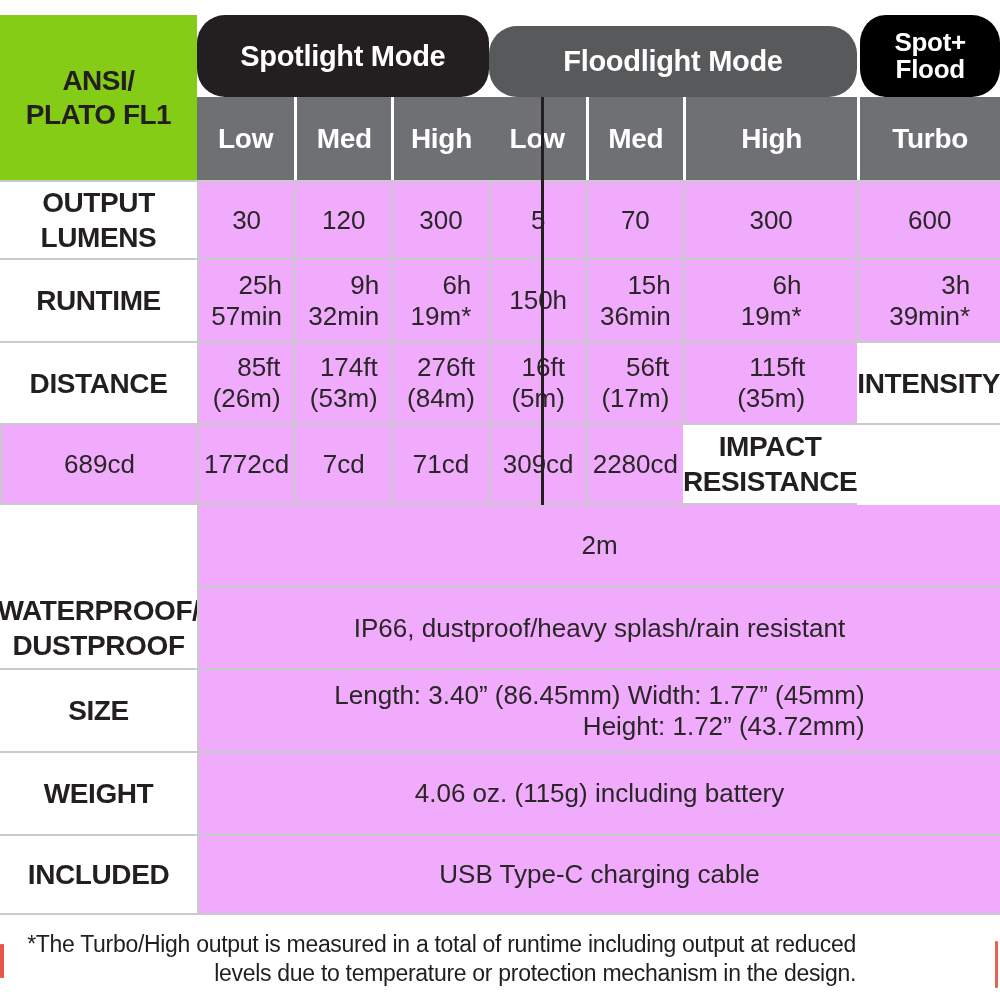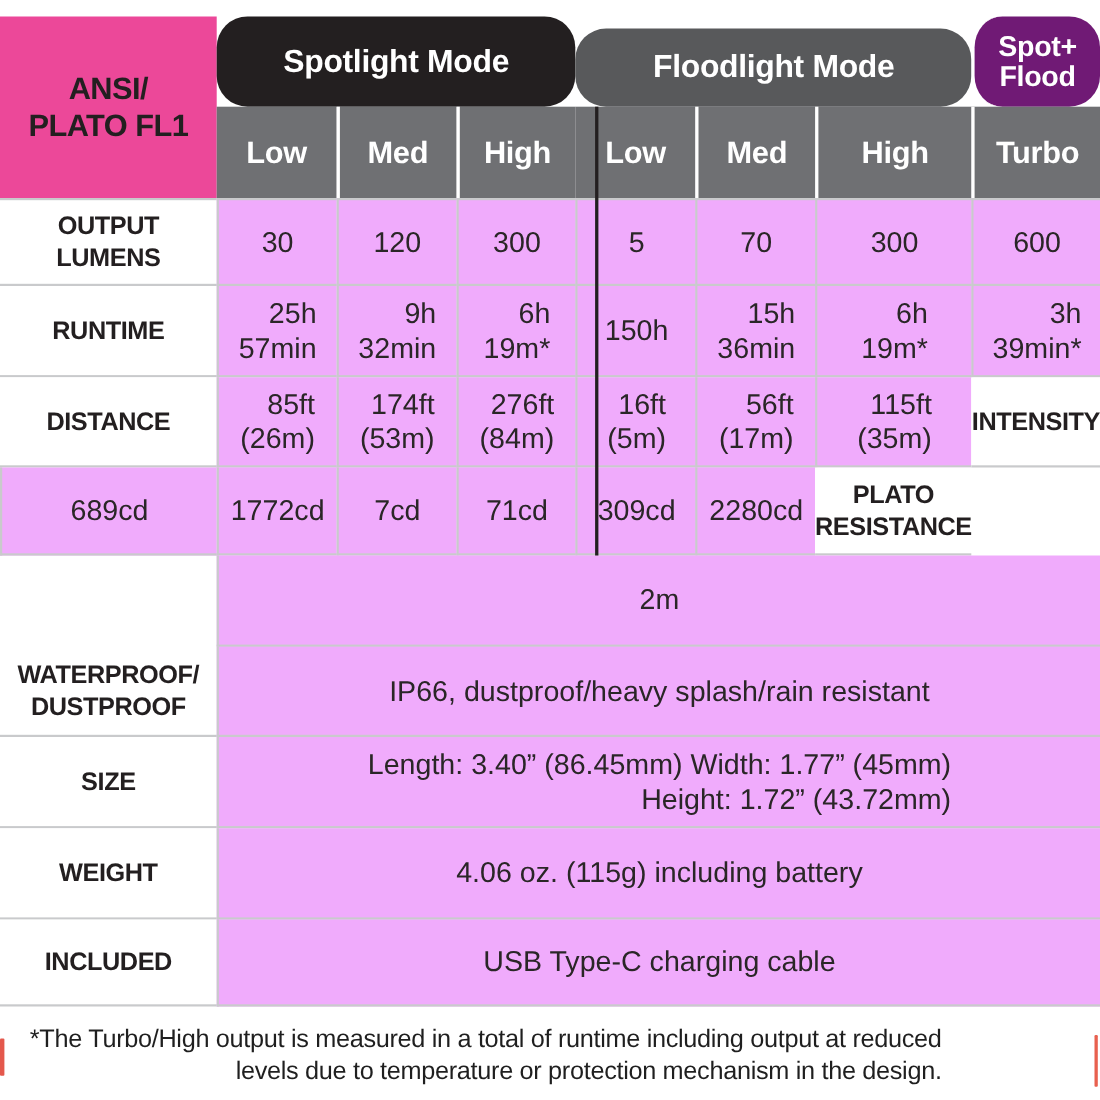--- a/index.html
+++ b/index.html
@@ -17,38 +17,38 @@
     grid-template-columns:197px repeat(7, 1fr);
     grid-template-rows:82px 83px 80px 83px 82px 80px 83px 82px 83px 83px 79px;
   }
   .cell {
     display:flex; align-items:center; justify-content:center;
     text-align:center; white-space:pre-line;
   }
 
   
   .label-head {
-    grid-column:1; grid-row:1 / 3; background:#ec4899;
+    grid-column:1; grid-row:1 / 3; background:#84cc16;
     font-weight:bold; font-size:28px; line-height:1.2;
     letter-spacing:-0.5px; color:#231f20;
   }
   .mode { color:#fff; font-weight:bold; font-size:29px; letter-spacing:-0.3px;border-radius:28px; }
   .mode-spot  { grid-column:2 / 5; grid-row:1; background:#231f20; }
   .mode-flood { grid-column:5 / 8; grid-row:1; background:#58595b;margin-top:11px; }
-  .mode-sf    { grid-column:8; grid-row:1; background:#701a75;
+  .mode-sf    { grid-column:8; grid-row:1; background:#000000;
                 font-size:26px; line-height:1.05; border-left:3px solid #fff; }
   .sub {
     grid-row:2; background:#6f7073; color:#fff;
     font-weight:bold; font-size:28px; letter-spacing:-0.3px;
   }
   .sub.wsep { border-left:3px solid #fff; }
 
   
   .rlabel {
-    font-weight:bold; font-size:23px; line-height:1.25;
+    font-weight:bold; font-size:28px; line-height:1.25;
     letter-spacing:-0.4px; color:#231f20; background:#fff;
     border-bottom:2px solid #c9cacc;
   }
   .val {
     font-size:26px; line-height:1.18; color:#2a2627; background:#f0abfc;
     border-bottom:2px solid #c9cacc; border-left:2px solid #c9cacc;text-align:right;
   }
   .row-top { border-top:2px solid #c9cacc; }
   .merged { grid-column:2 / 9; }
 
@@ -136,21 +136,21 @@
 (35m)</div>
 
     <div class="cell rlabel">INTENSITY</div>
     <div class="cell val">689cd</div>
     <div class="cell val">1772cd</div>
     <div class="cell val">7cd</div>
     <div class="cell val">71cd</div>
     <div class="cell val">309cd</div>
     <div class="cell val">2280cd</div>
 
-    <div class="cell rlabel">PLATO
+    <div class="cell rlabel">IMPACT
 RESISTANCE</div>
     <div class="cell val merged">2m</div>
 
     <div class="cell rlabel">WATERPROOF/
 DUSTPROOF</div>
     <div class="cell val merged">IP66, dustproof/heavy splash/rain resistant</div>
 
     <div class="cell rlabel">SIZE</div>
     <div class="cell val merged">Length: 3.40” (86.45mm)  Width: 1.77” (45mm)
 Height: 1.72” (43.72mm)</div>

